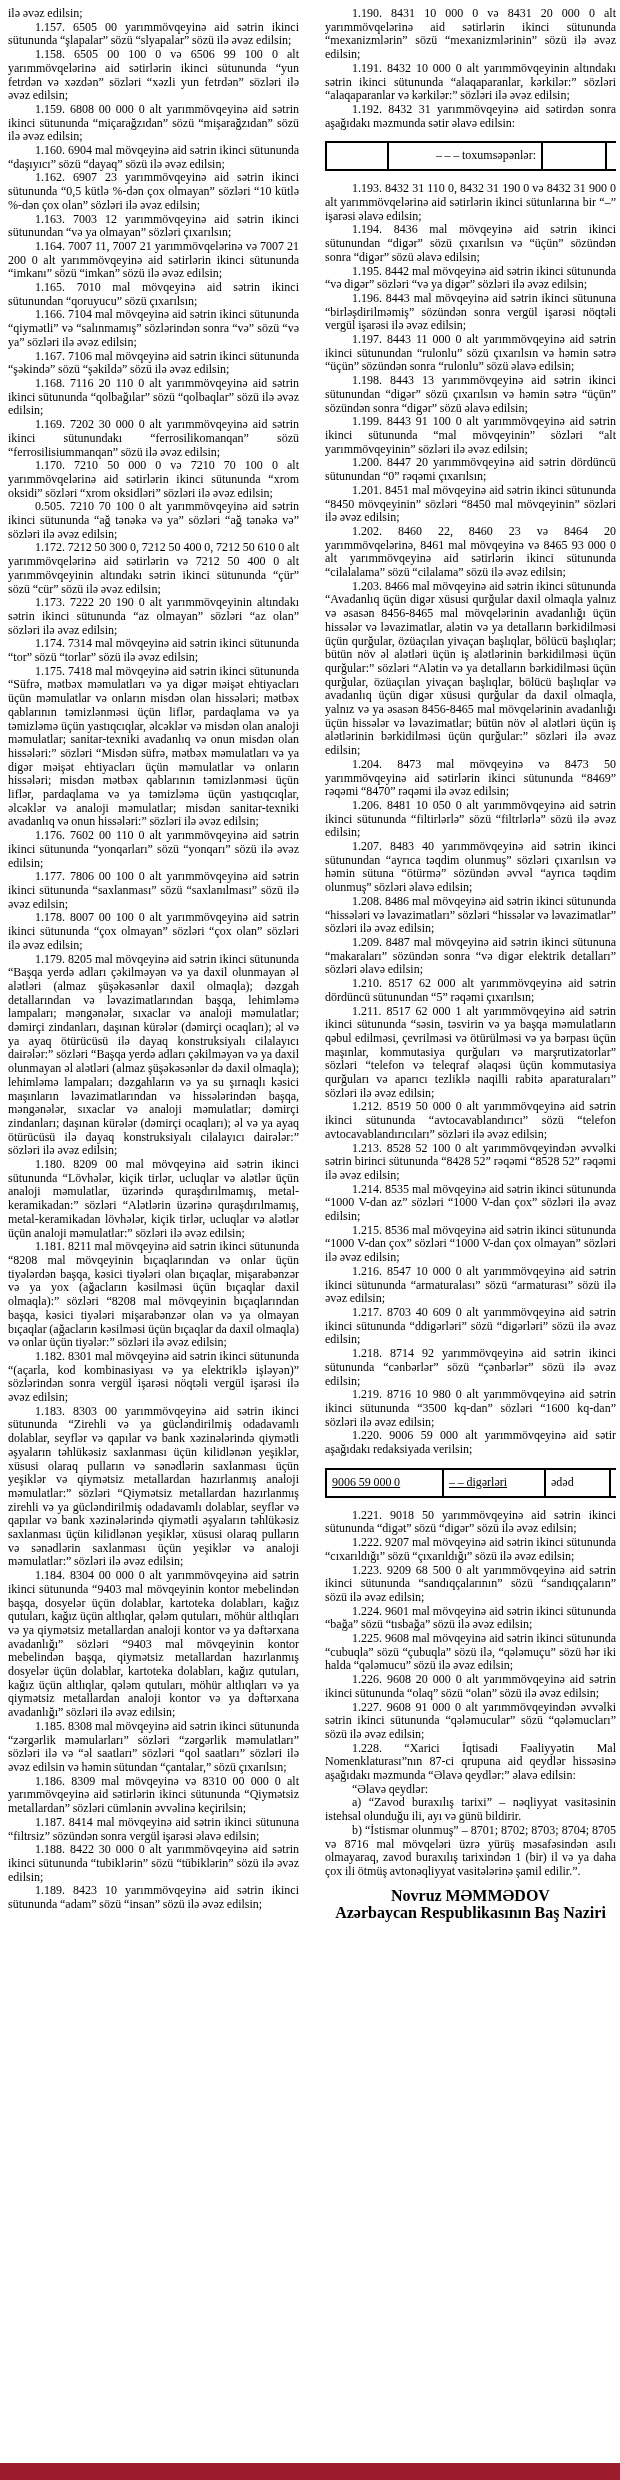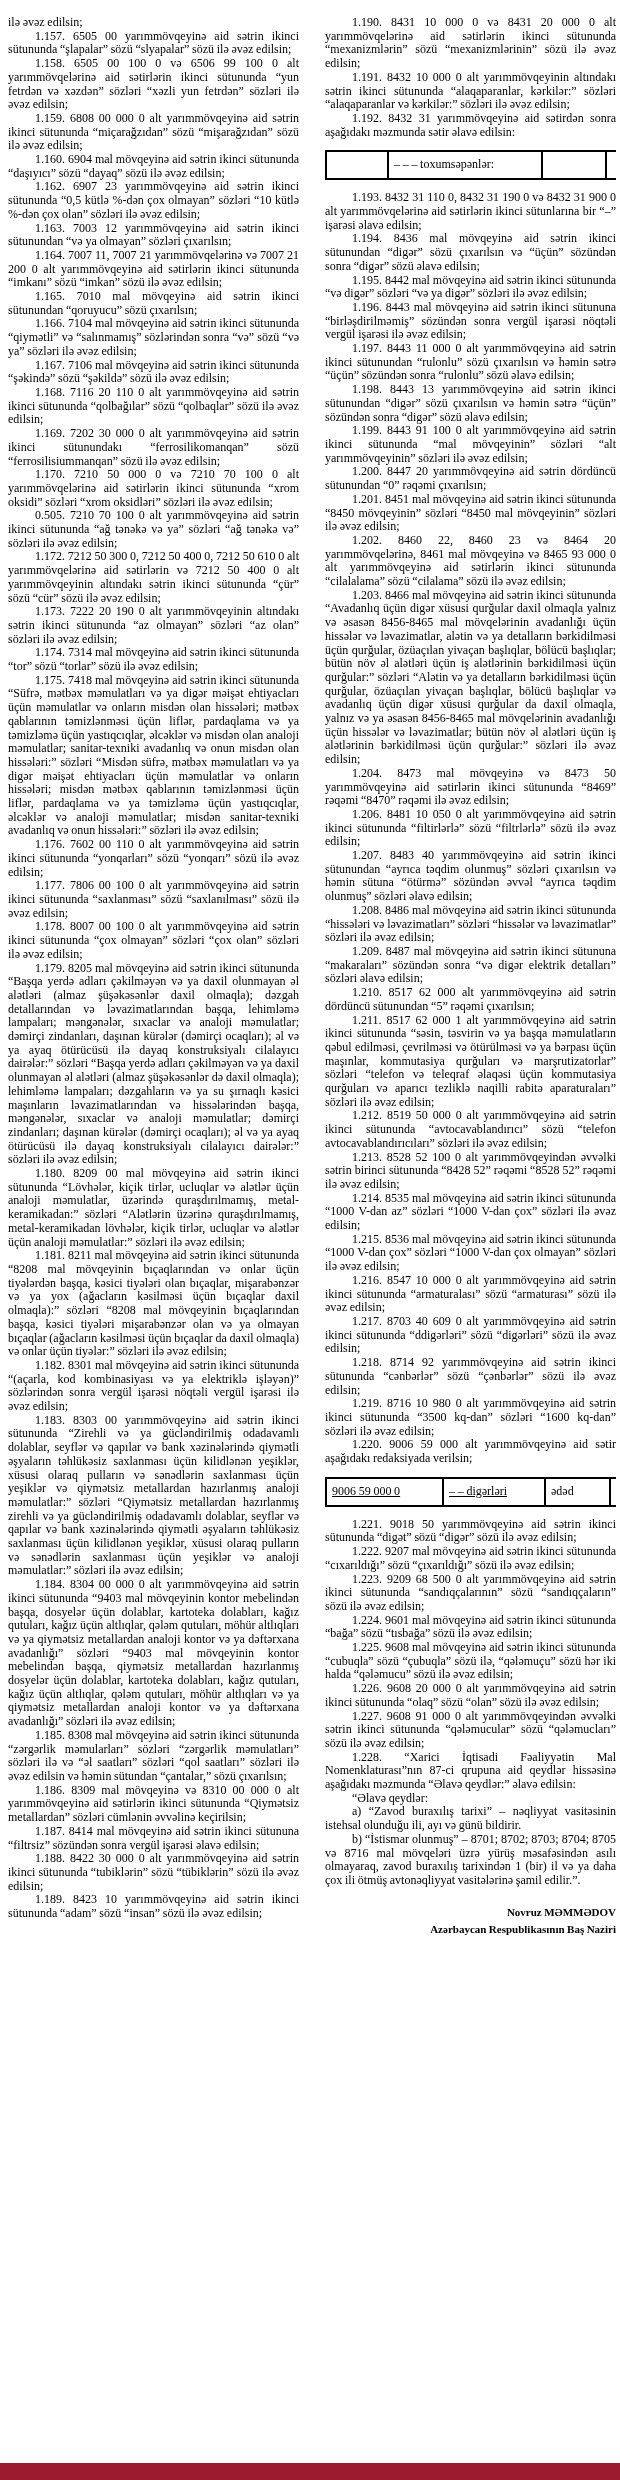--- a/index.html
+++ b/index.html
@@ -2,48 +2,48 @@
 <html lang="az"><head>
 <meta charset="utf-8">
 <style>
   html,body{margin:0;padding:0;background:#ffffff;}
   body{
     width:620px;height:2480px;position:relative;overflow:hidden;
     font-family:"Liberation Serif","DejaVu Serif",serif;color:#000;
   }
   .page{
     box-sizing:border-box;width:520px;height:2456px;
-    padding:16px 3px 0 8px;display:flex;gap:26px;
+    padding:7px 3px 0 8px;display:flex;gap:26px;
   }
   .col{
     width:291px;flex:0 0 291px;overflow:hidden;
     font-size:12px;line-height:13.7px;text-align:justify;
     word-spacing:-0.3px;
   }
   p.para{margin:0;text-indent:27px;}
   p.cont{text-indent:0;}
   table.inline{
     border-collapse:collapse;width:100%;margin:11px 0 11px 0;
     table-layout:fixed;
   }
   table.inline td{
     border:2px solid #000;height:24px;padding:1px 5px;
     font-size:12px;overflow:hidden;white-space:nowrap;
   }
   .tbl-seed td:nth-child(1){width:50px;}
-  .tbl-seed td:nth-child(2){width:142px;text-align:left;}
+  .tbl-seed td:nth-child(2){width:142px;text-align:right;}
   .tbl-seed td:nth-child(3){width:52px;}
   .tbl-seed td:nth-child(4){width:33px;}
   .tbl-edit td:nth-child(1){width:105px;text-decoration:underline;}
   .tbl-edit td:nth-child(2){width:90px;text-decoration:underline;}
   .tbl-edit td:nth-child(3){width:53px;}
   .tbl-edit td:nth-child(4){width:33px;}
   .signature{
-    text-align:right;font-weight:bold;margin-top:16px;
-    font-size:11px;line-height:17.5px;text-indent:0;
+    text-align:center;font-weight:bold;margin-top:8px;
+    font-size:16px;line-height:17.5px;text-indent:0;
   }
   .footer-bar{
     position:absolute;left:0;bottom:0;width:620px;height:17px;
     background:#9c1b2c;
   }
 </style>
 </head>
 <body>
 
 <div class="page">

